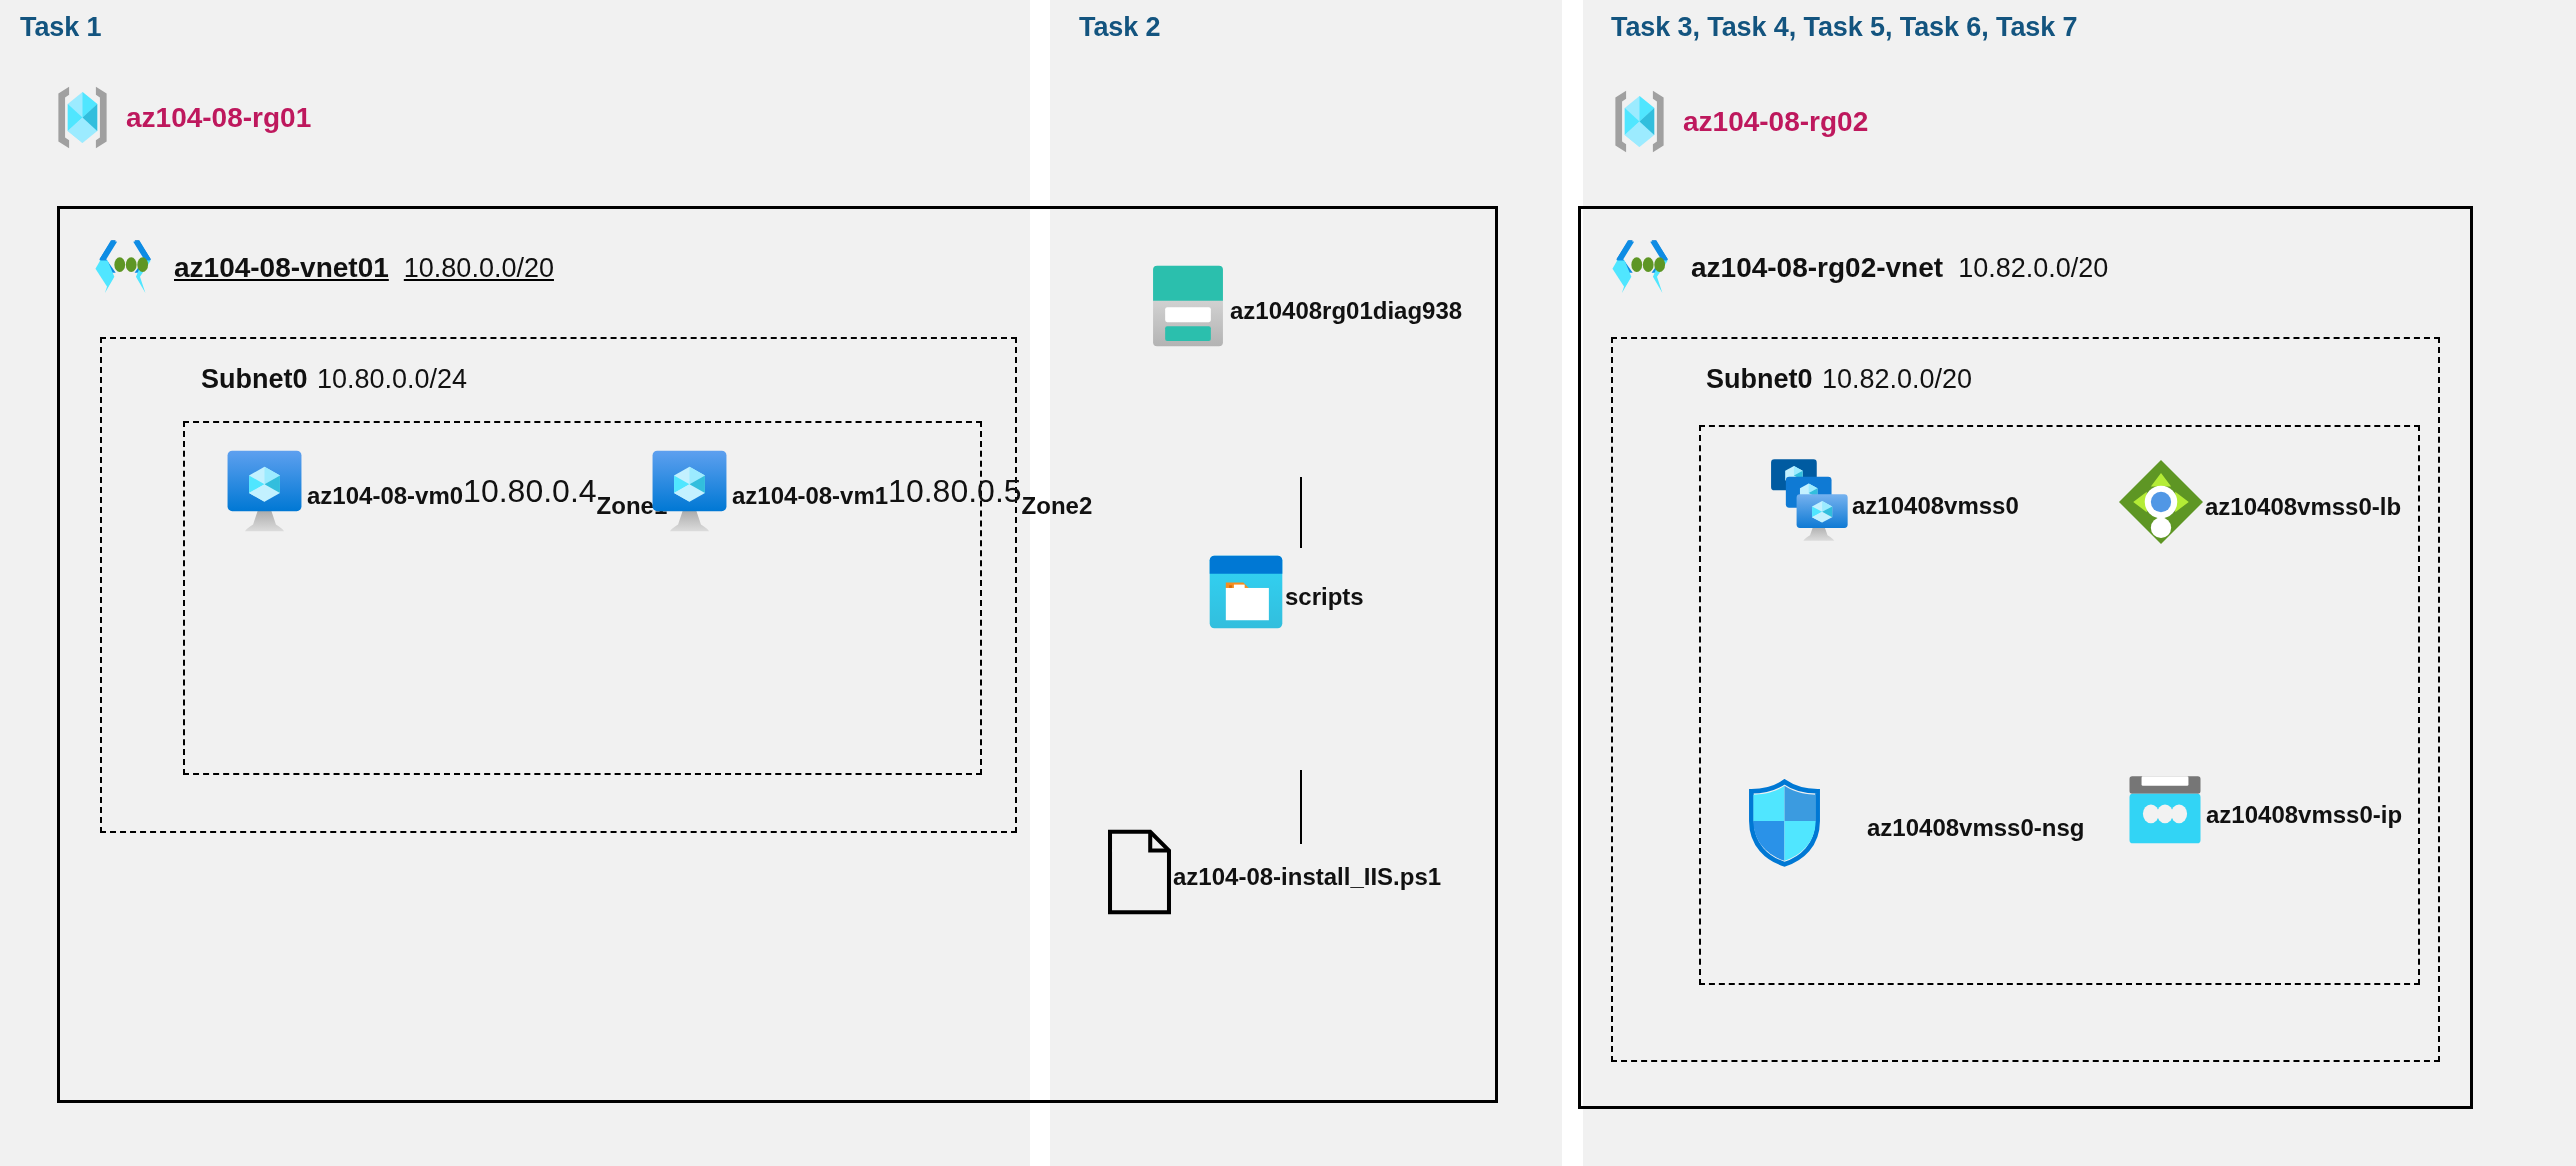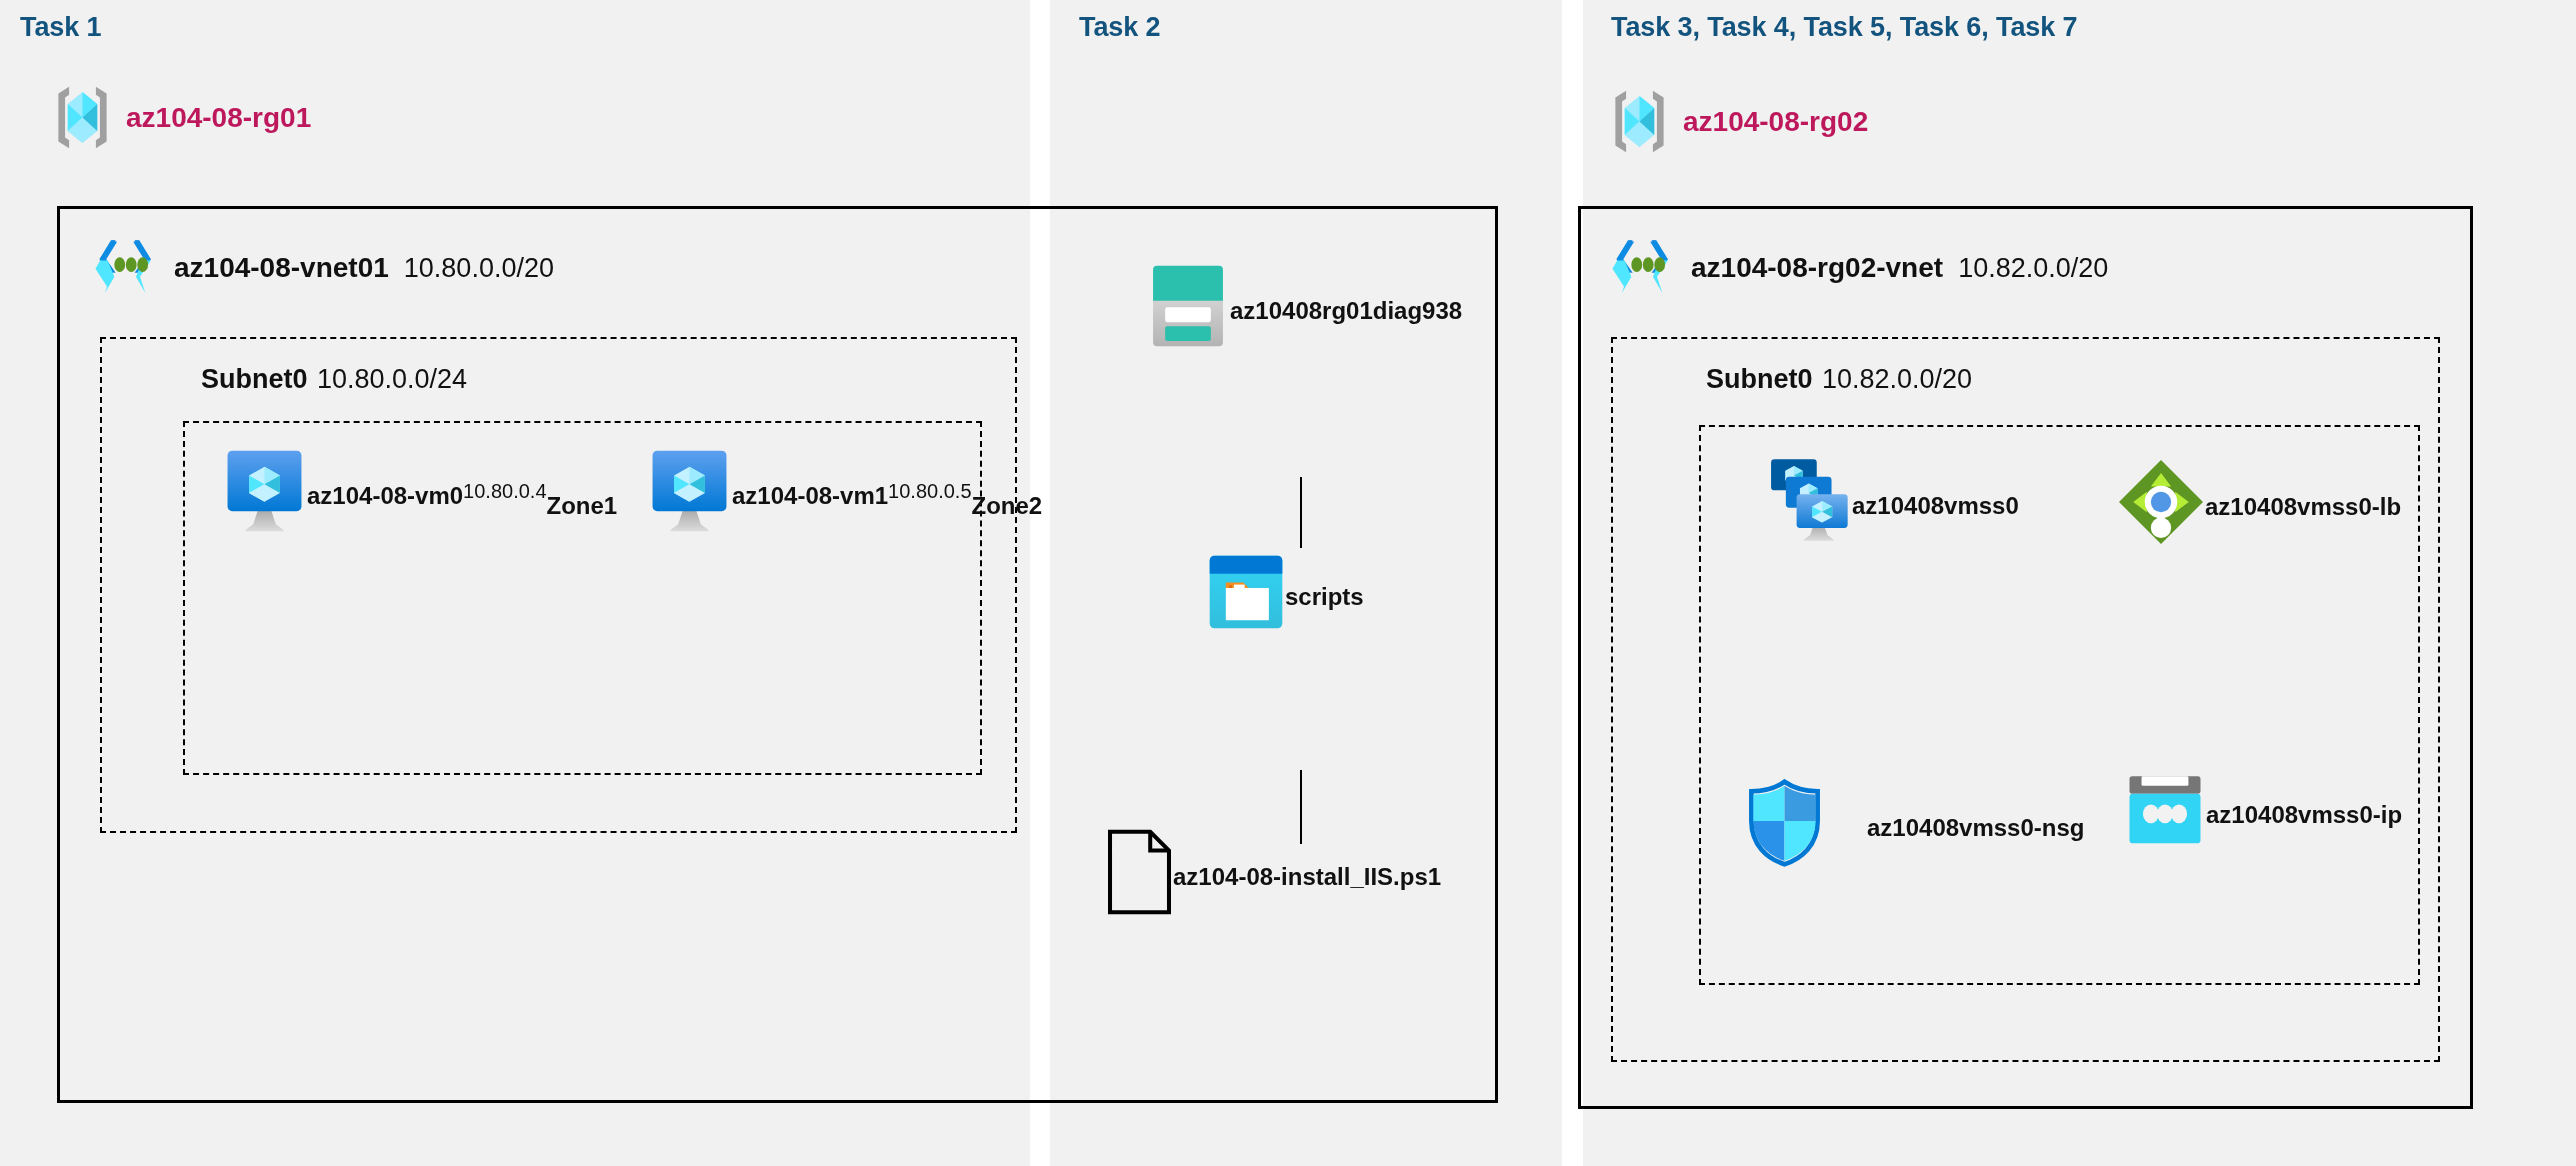--- a/index.html
+++ b/index.html
@@ -23,41 +23,41 @@
   #rg01-row{left:54px;top:84px;}
   #rg02-row{left:1611px;top:88px;}
   .rg-name{font-size:28px;font-weight:bold;color:#be185d;white-space:nowrap;}
 
   
   .vnet-box{position:absolute;border:3.4px solid #000;box-sizing:border-box;}
   #vnet01-box{left:57px;top:206px;width:1441px;height:897px;}
   #vnet02-box{left:1578px;top:206px;width:895px;height:903px;}
 
   .vnet-row{position:absolute;display:flex;align-items:center;gap:15px;}
-  #vnet01-row{left:94px;top:239px;}
+  #vnet01-row{left:94px;top:239px;text-decoration:underline;}
   #vnet02-row{left:1611px;top:239px;}
   .vnet-name{font-size:28px;font-weight:bold;color:#111;white-space:nowrap;}
   .cidr{font-size:27px;font-weight:normal;color:#111;white-space:nowrap;}
 
   
   .dashed{position:absolute;border:2.7px dashed #000;box-sizing:border-box;}
   #subnet0-a{left:100px;top:337px;width:917px;height:496px;}
   #zonebox-a{left:183px;top:421px;width:799px;height:354px;}
   #subnet0-b{left:1611px;top:337px;width:829px;height:725px;}
   #innerbox-b{left:1699px;top:425px;width:721px;height:560px;}
 
   .subnet-label{position:absolute;display:flex;align-items:baseline;gap:9.4px;white-space:nowrap;}
   #subnet-label-a{left:201px;top:364px;}
   #subnet-label-b{left:1706px;top:364px;}
   .subnet-name{font-size:27px;font-weight:bold;color:#111;}
 
   
   .node{position:absolute;display:flex;align-items:center;}
   .node .nlabel{font-size:24px;font-weight:bold;color:#111;white-space:nowrap;margin-top:9.4px;text-align:center;}
-  .node .nsub{font-size:20px;font-weight:normal;color:#111;white-space:nowrap;margin-top:0;}
+  .node .nsub{font-size:32px;font-weight:normal;color:#111;white-space:nowrap;margin-top:0;}
   .node .nzone{font-size:24px;font-weight:bold;color:#111;white-space:nowrap;margin-top:30px;}
 
   #vm0{left:222px;top:448px;width:216px;}
   #vm1{left:647px;top:448px;width:216px;}
 
   #stor{left:1146px;top:263px;width:310px;}
   #blob{left:1207px;top:553px;width:189px;}
   #file{left:1106px;top:829px;width:391px;}
 
   #vmss{left:1760px;top:458px;width:297px;}

